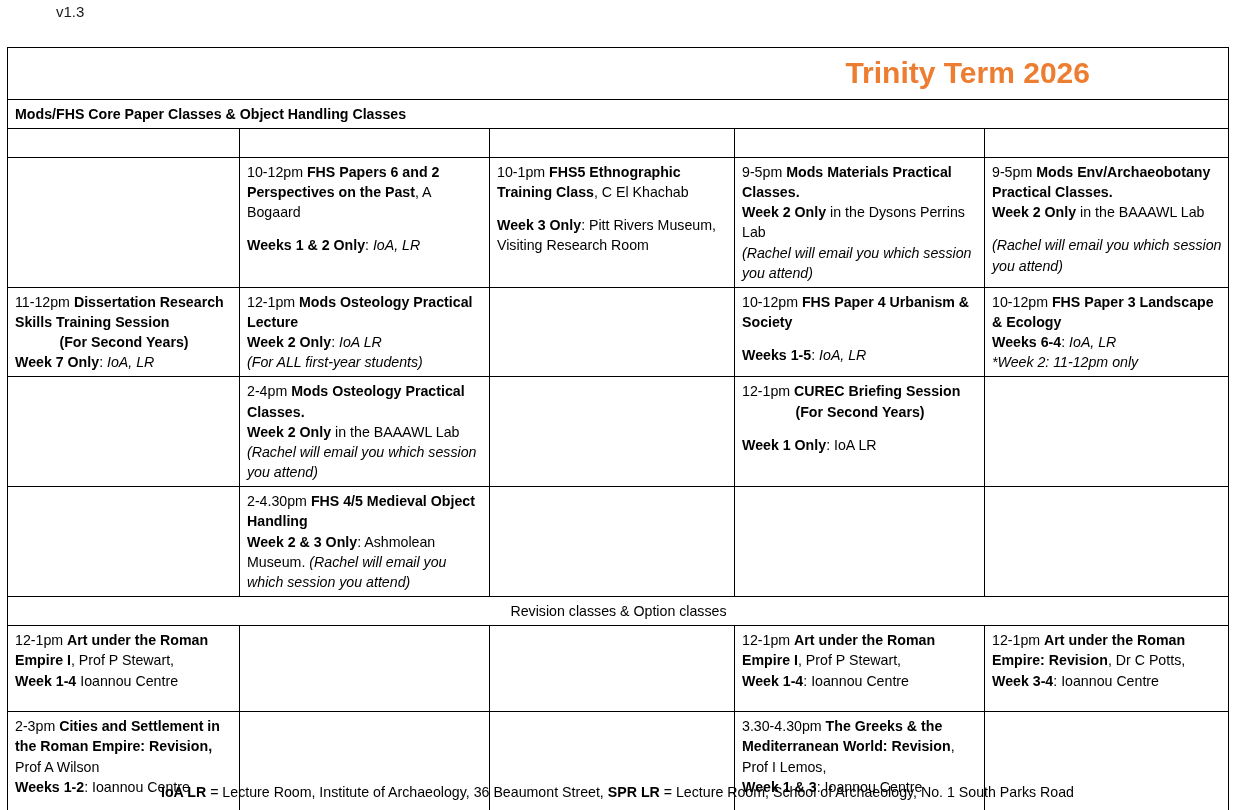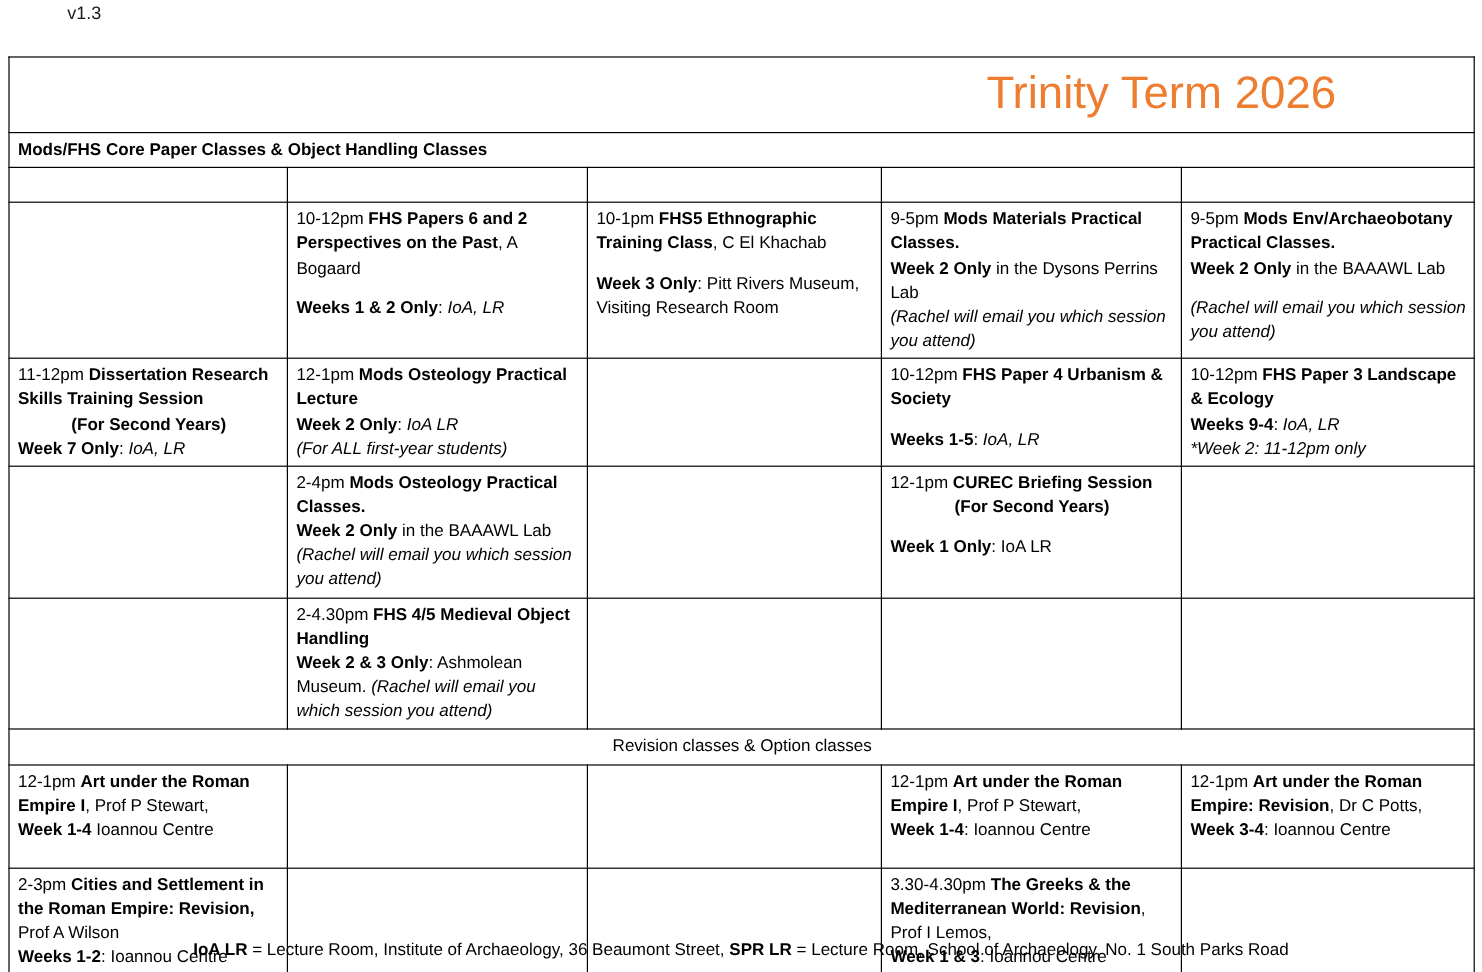--- a/index.html
+++ b/index.html
@@ -46,22 +46,22 @@
     height:40px;
   }
   .title-main{
     color:#ffffff;
     font-size:30px;
     font-weight:bold;
     letter-spacing:0px;
   }
   .title-term{
     color:#ed7d31;
-    font-size:38px;
-    font-weight:normal;
+    font-size:30px;
+    font-weight:bold;
   }
   td.section-core{
     background:#c5dfae;
     text-align:left;
     font-weight:bold;
     font-size:15px;
     padding:3px 0 4px 0;
   }
   td.section-rev{
     background:#f8cbac;
@@ -178,21 +178,21 @@
         <td class="r2 blank"></td>
         <td class="r2 green">
             <p class="line"><span>10-12pm </span><span class="b">FHS Paper 4 Urbanism &amp; Society</span></p>
             <p class="line">
               <span class="sp"></span>
             </p>
             <p class="line"><span class="b">Weeks 1-5</span><span>:  </span><span class="i">IoA, LR</span></p>
           </td>
         <td class="r2 green">
             <p class="line"><span>10-12pm </span><span class="b">FHS Paper 3 Landscape &amp; Ecology</span></p>
-            <p class="line"><span class="b">Weeks 9-4</span><span>:  </span><span class="i">IoA, LR</span></p>
+            <p class="line"><span class="b">Weeks 6-4</span><span>:  </span><span class="i">IoA, LR</span></p>
             <p class="line"><span class="i">*Week 2: 11-12pm only</span></p>
           </td>
       </tr>
       <tr>
         <td class="r3 blank"></td>
         <td class="r3 magenta">
             <p class="line"><span>2-4pm </span><span class="b">Mods Osteology Practical Classes.</span></p>
             <p class="line"><span class="b">Week 2 Only</span><span> in the BAAAWL Lab</span></p>
             <p class="line"><span class="i">(Rachel will email you which session you attend)</span></p>
           </td>

